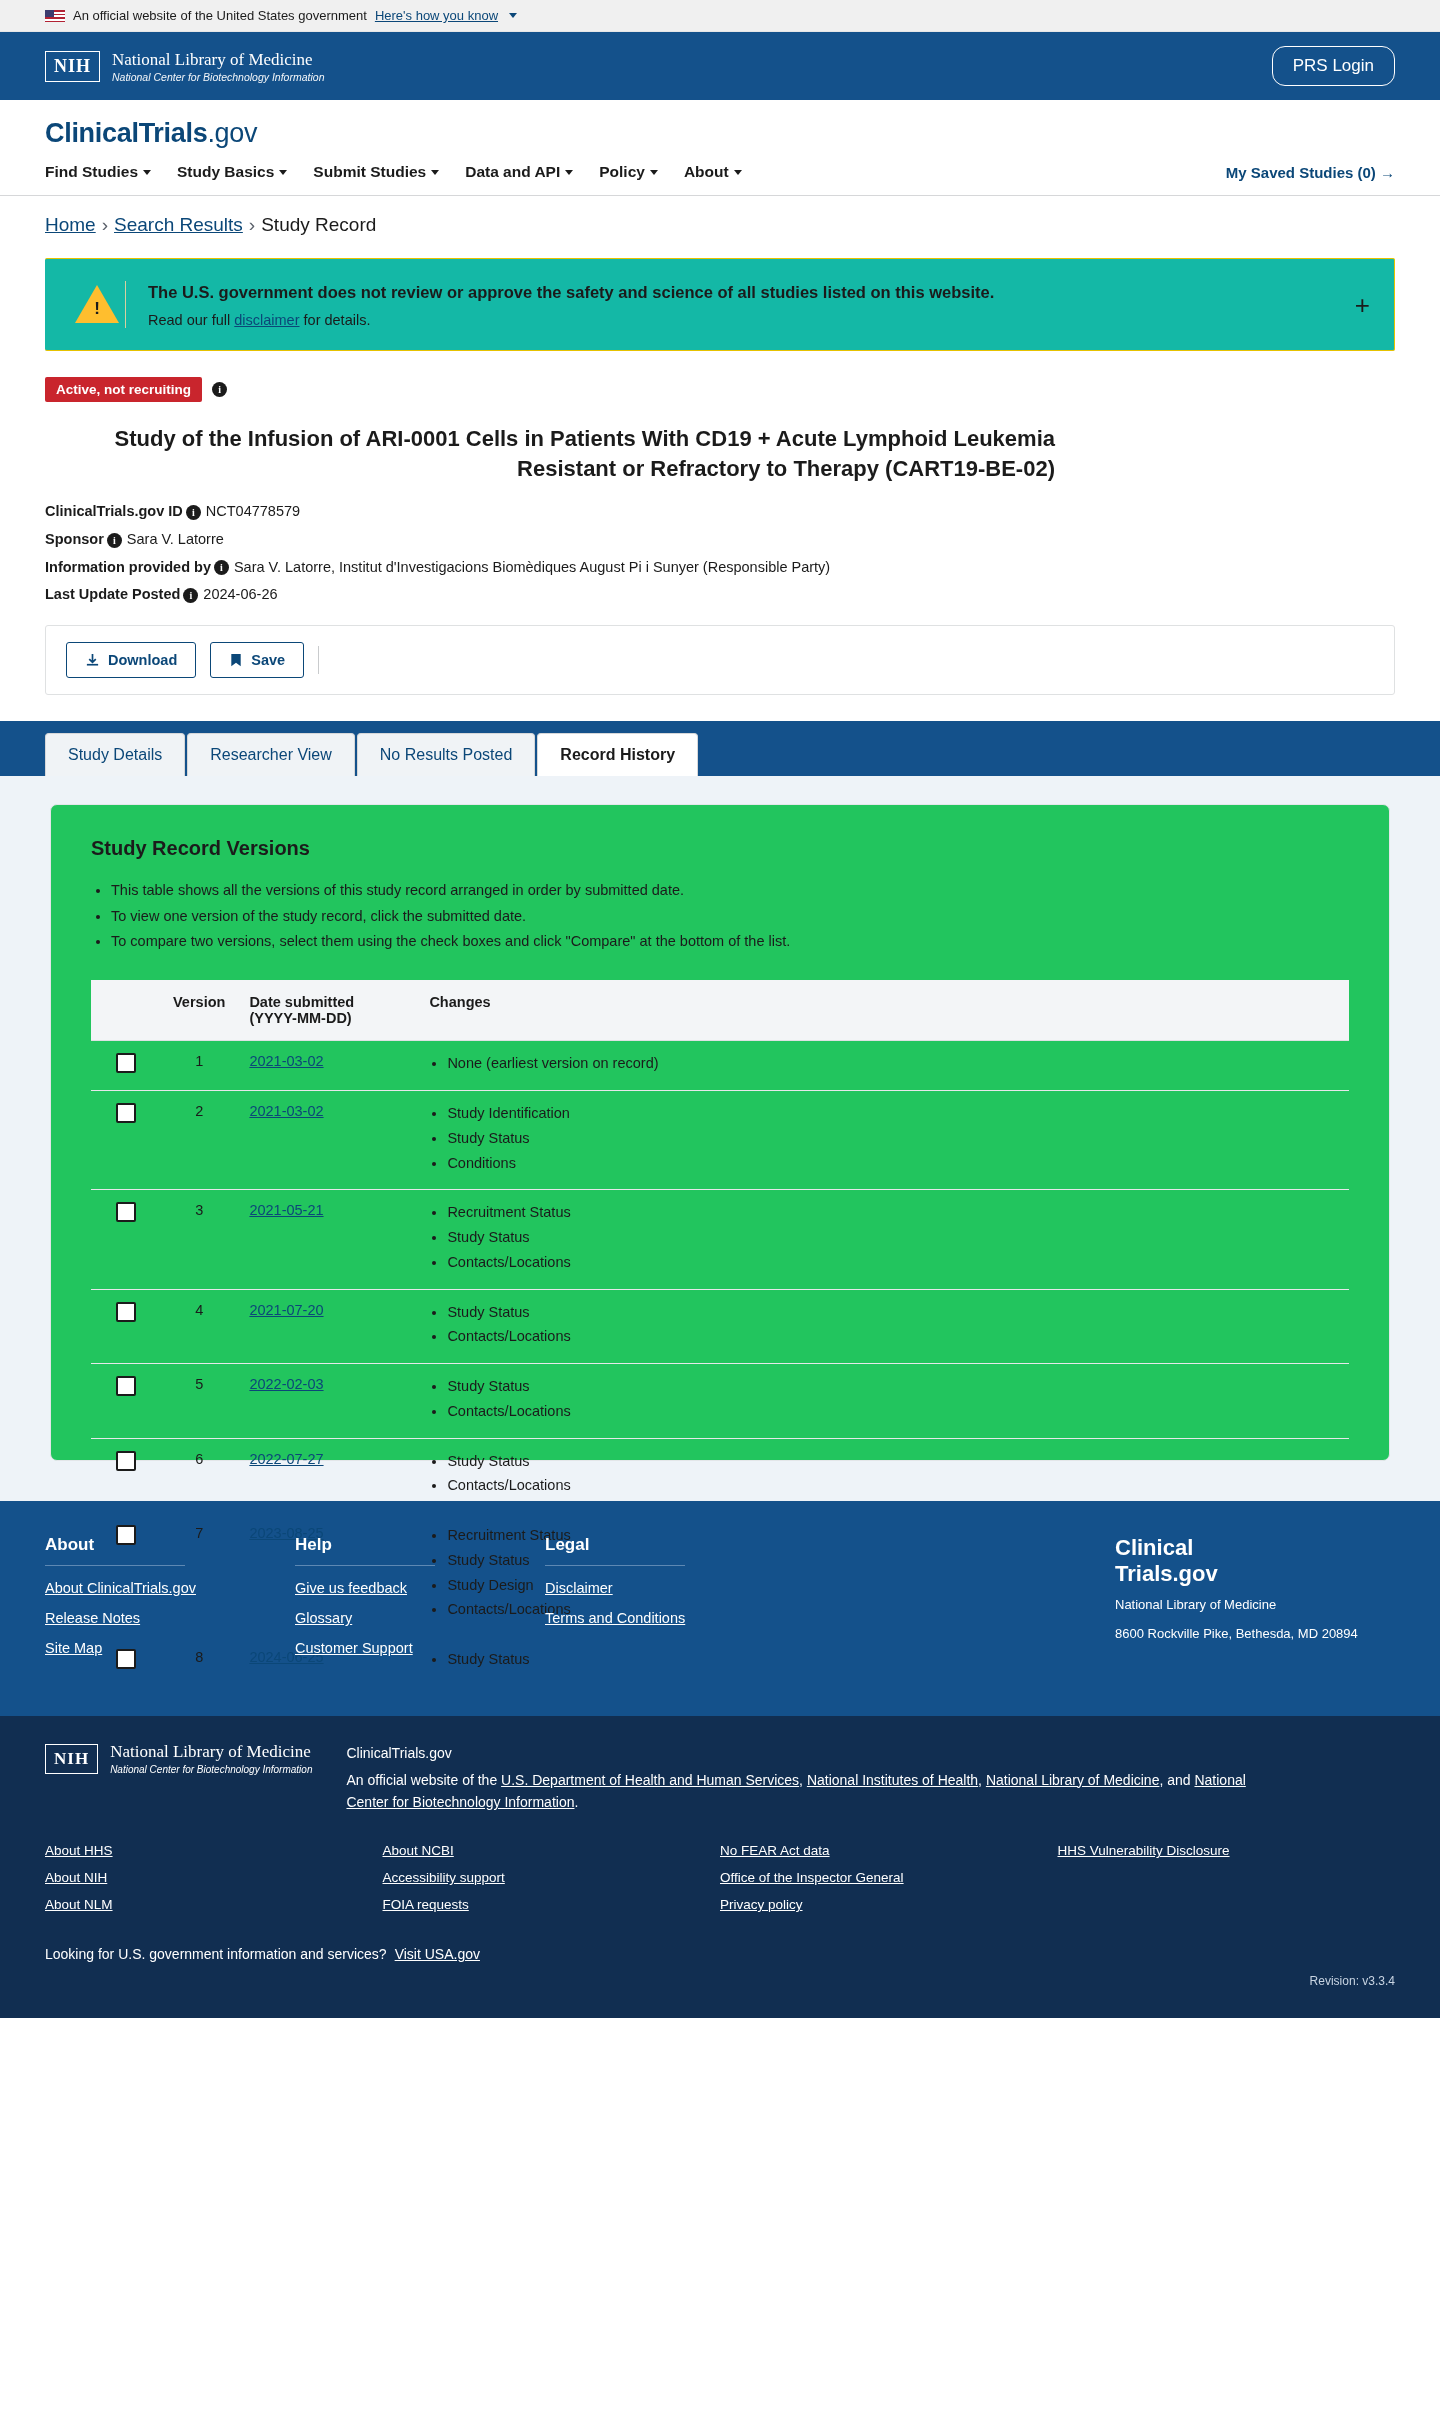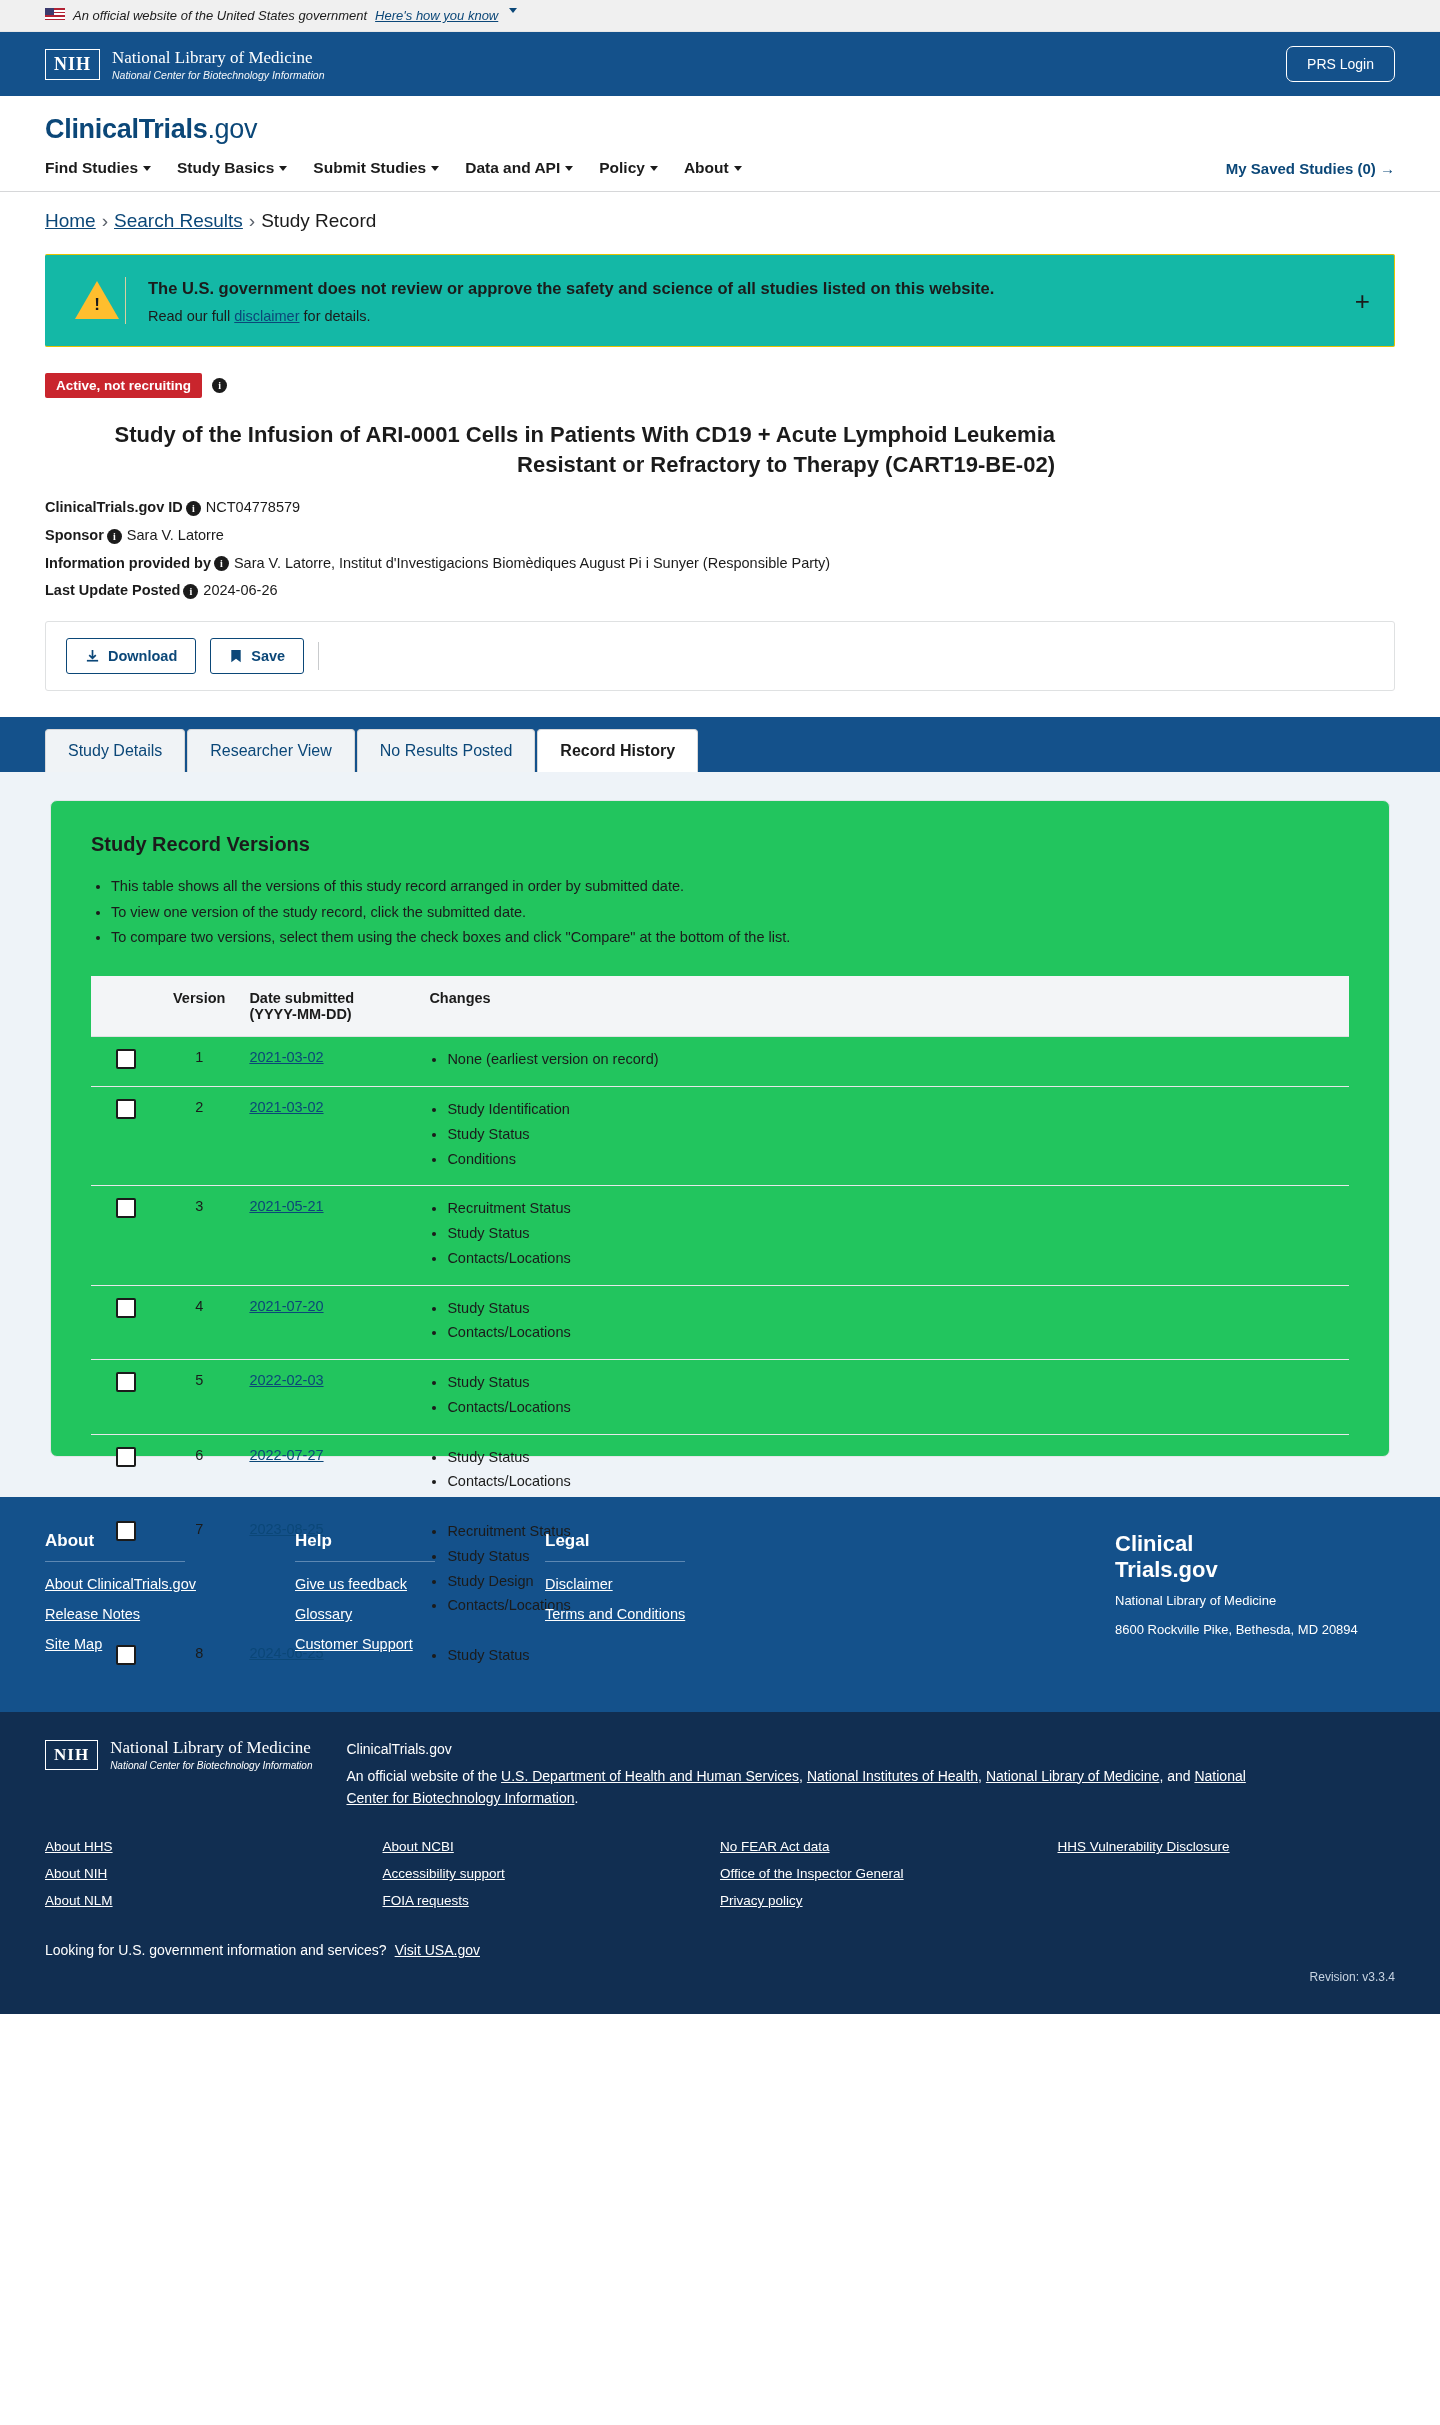--- a/index.html
+++ b/index.html
@@ -15,21 +15,21 @@
 
   
   .gov-banner {
     background: #f0f0f0;
     font-size: 13px;
     padding: 8px 0;
     border-bottom: 1px solid #e6e6e6;
   }
   .gov-banner .inner {
     max-width: 1390px; margin: 0 auto; padding: 0 20px;
-    display: flex; align-items: flex-start; gap: 8px; font-style: italic;
+    display: flex; align-items: center; gap: 8px;
   }
   .flag { width: 20px; height: 12px; display: inline-block; position: relative;
           background: linear-gradient(to bottom,#b22234 0 15%,#fff 15% 30%,#b22234 30% 45%,#fff 45% 60%,#b22234 60% 75%,#fff 75% 90%,#b22234 90% 100%); }
   .flag::after { content:""; position:absolute; left:0; top:0; width:9px; height:7px; background:#3c3b6e; }
   .gov-banner .how { color:#0b4778; text-decoration: underline; cursor: pointer; }
   .caret-down { display:inline-block; width:0;height:0;border-left:4px solid transparent;border-right:4px solid transparent;border-top:5px solid #0b4778; margin-left:3px; vertical-align: middle;}
 
   
   .nih-bar {
     background: #14518b;
@@ -38,22 +38,22 @@
   }
   .nih-bar .inner { max-width:1390px;margin:0 auto;padding:0 20px;display:flex;align-items:center;justify-content:space-between;}
   .nih-left { display:flex; align-items:center; gap: 12px; }
   .nih-logo {
     border: 1px solid #fff; padding: 4px 8px; font-weight: bold; font-size: 18px; letter-spacing: 1px;
     font-family: "Liberation Serif", serif;
   }
   .nih-title { font-size: 17px; font-family: "Liberation Serif", serif; }
   .nih-sub { font-size: 10.5px; font-style: italic; opacity: .95; margin-top:1px;}
   .prs-login {
-    border:1px solid #fff; color:#fff; background:transparent; padding:9px 20px; font-size:14px;
-    border-radius:7px; cursor:pointer;
+    border:1px solid #fff; color:#fff; background:transparent; padding:9px 20px; font-size:17px;
+    border-radius:13px; cursor:pointer;
   }
 
   
   .site-header { background:#fff; border-bottom:1px solid #d6d7d9; }
   .site-header .inner { max-width:1390px;margin:0 auto;padding:18px 20px 0 20px;}
   .brand { font-size: 27px; font-weight: bold; color:#0b4778; letter-spacing:-.3px;}
   .brand .gov { font-weight: normal; }
   .mainnav { display:flex; align-items:center; justify-content:space-between; margin-top: 14px; }
   .mainnav ul { list-style:none; display:flex; margin:0; padding:0; gap: 26px; }
   .mainnav li { font-size: 15.5px; font-weight: bold; color:#1b1b1b; padding-bottom: 14px; cursor:pointer; }

